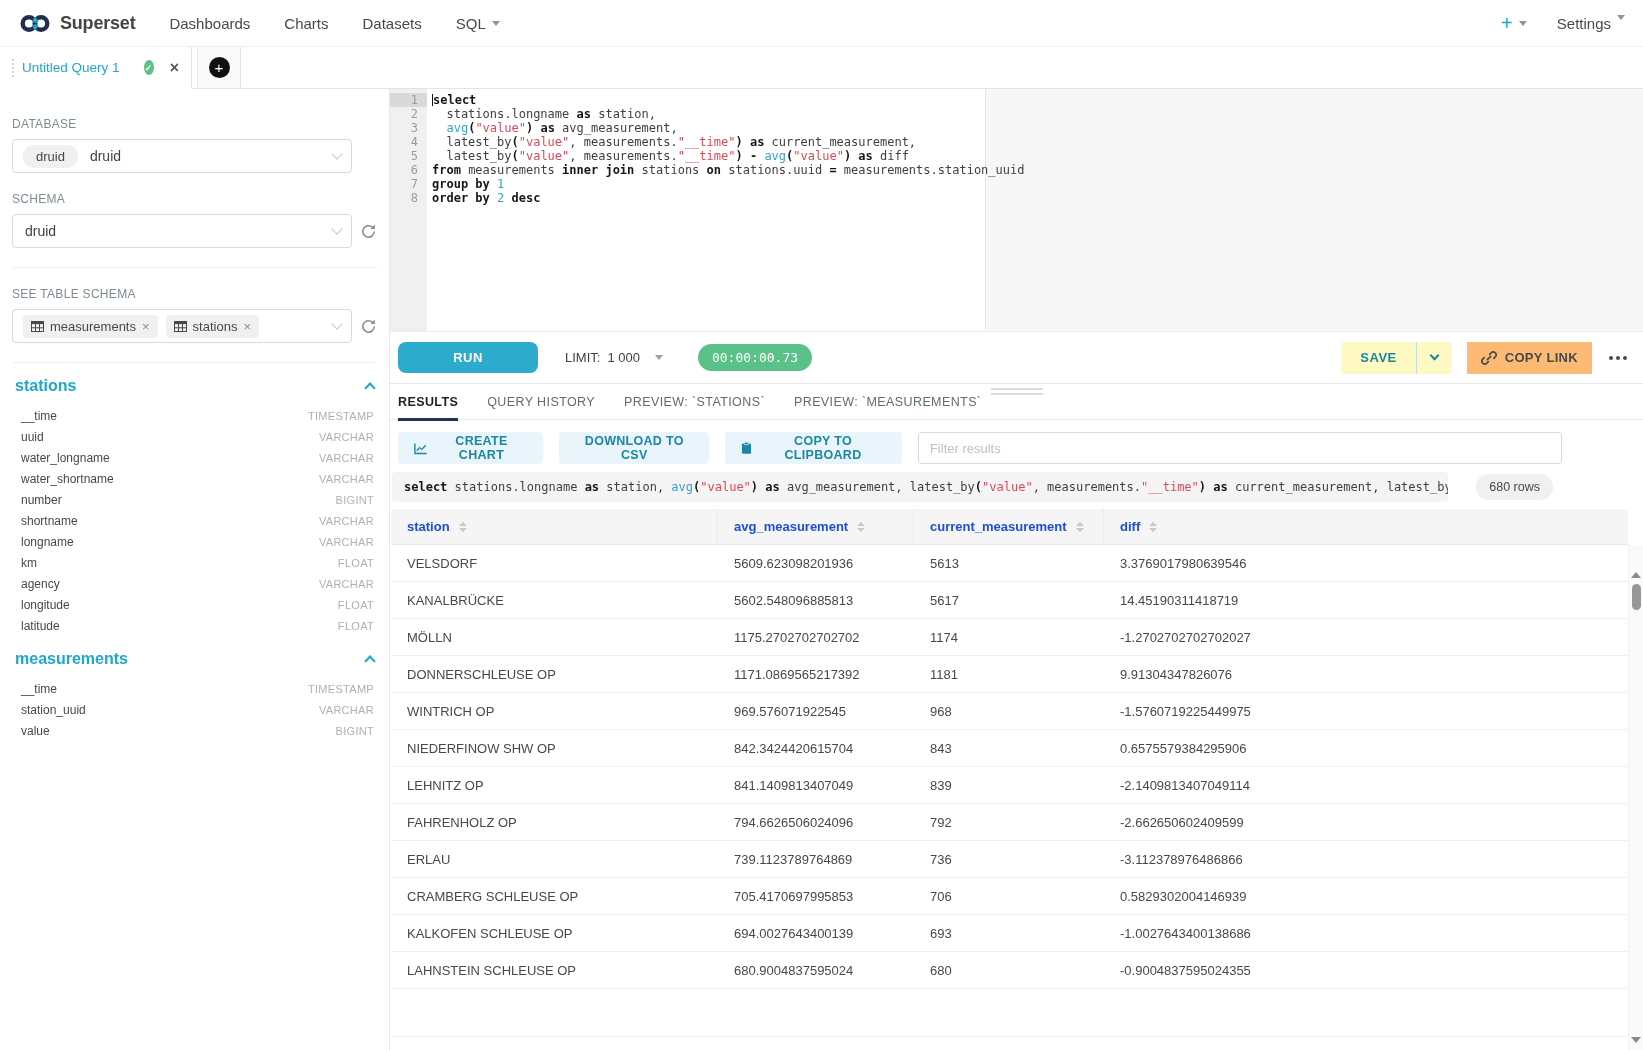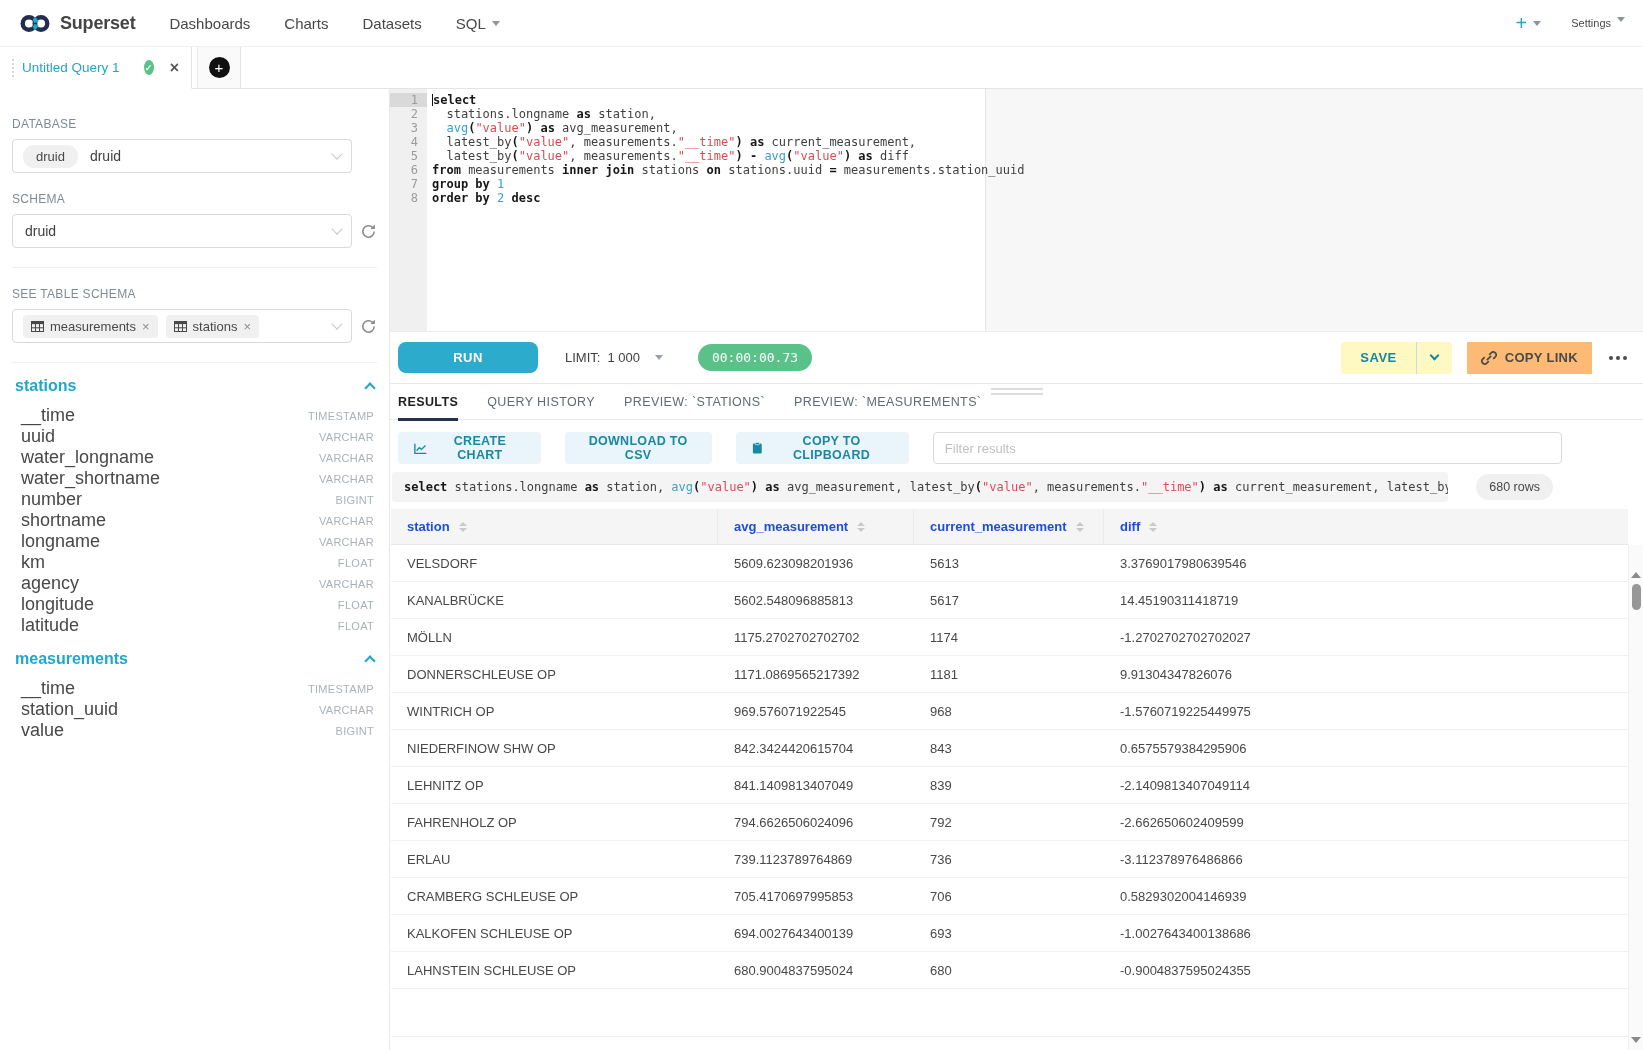--- a/index.html
+++ b/index.html
@@ -11,21 +11,21 @@
     border-bottom:1px solid #F0F0F0; background:#fff; }
   .brand { display:flex; align-items:center; gap:8px; cursor:pointer; }
   .brand-text { font-size:18px; font-weight:700; color:#444; letter-spacing:-0.2px; }
   .nav-items { display:flex; align-items:center; }
   .nav-items .nav-item { margin-left:34px; font-size:15px; color:#484848; text-decoration:none;
     display:inline-flex; align-items:center; cursor:pointer; }
   .caret { width:0; height:0; border-left:4px solid transparent; border-right:4px solid transparent;
     border-top:5px solid #8B959B; display:inline-block; margin-left:6px; }
   .nav-right { margin-left:auto; display:flex; align-items:center; gap:30px; }
   .plus-link { color:#20A7C9; font-size:20px; display:flex; align-items:center; cursor:pointer; }
-  .settings-link { font-size:11px; display:flex; cursor:pointer; }
+  .settings-link { font-size:15px; display:flex; cursor:pointer; }
 
   
   .tabstrip { height:42px; display:flex; align-items:stretch; border-bottom:1px solid #E4E4E4; background:#fff; }
   .tab-active { width:192px; display:flex; align-items:center; padding:0 12px; background:#fff;
     border-right:1px solid #E4E4E4; margin-bottom:-1px; border-bottom:1px solid #fff; }
   .grip { display:flex; flex-direction:column; gap:2px; margin-right:8px; }
   .grip i { width:2px; height:2px; border-radius:50%; background:#C2C7CB; }
   .tab-label { color:#20A7C9; font-size:13.5px; margin-right:24px; white-space:nowrap; }
   .check-circle { width:15px; height:15px; border-radius:50%; background:#5AC189; color:#fff;
     font-size:9px; font-weight:700; display:flex; align-items:center; justify-content:center; }
@@ -57,21 +57,21 @@
   .divider { border-top:1px solid #F0F0F0; margin-top:19px; }
   .tpill { display:flex; align-items:center; gap:6px; background:#F0F0F0; border-radius:4px;
     padding:4px 8px; font-size:13px; margin-right:8px; white-space:nowrap; }
   .tpill .x { color:#8C8C8C; font-size:13px; cursor:pointer; line-height:1; }
   .table-section { margin-top:14px; }
   .tbl-head { display:flex; align-items:center; justify-content:space-between; color:#20A7C9;
     font-size:16px; font-weight:700; padding:0 3px; margin-bottom:10px; cursor:pointer; }
   .chev-up { width:8px; height:8px; border-right:2px solid #20A7C9; border-bottom:2px solid #20A7C9;
     transform:rotate(-135deg); display:inline-block; margin-top:4px; }
   .col-row { display:flex; justify-content:space-between; align-items:center; height:21px; padding:0 3px 0 9px; }
-  .col-name { font-size:18px; color:#484848; }
+  .col-name { font-size:12px; color:#484848; }
   .col-type { font-size:11px; color:#A9B2B8; letter-spacing:.3px; }
 
   
   .editor { height:243px; position:relative; font-family:"DejaVu Sans Mono", monospace; font-size:12px;
     line-height:14px; border-bottom:1px solid #ECECEC; overflow:hidden; }
   .pmargin { position:absolute; top:0; left:595px; right:0; height:100%; background:#F7F7F7; border-left:1px solid #E6E6E6; }
   .gutter-bg { position:absolute; top:0; left:0; width:37px; height:100%; background:#F0F0F0; }
   .ed-lines { position:relative; padding-top:4px; }
   .ed-line { display:flex; }
   .ed-num { width:37px; min-width:37px; text-align:right; padding-right:9px; color:#9B9B9B; }
@@ -109,21 +109,21 @@
   .southpane { flex:1; position:relative; }
   .drag-handle { position:absolute; top:4px; left:50%; transform:translateX(-50%);
     display:flex; flex-direction:column; gap:3px; cursor:row-resize; }
   .drag-handle i { width:52px; height:2px; background:#DCDCDC; }
   .stabs { display:flex; gap:29px; padding:0 8px; height:36px; align-items:center;
     border-bottom:1px solid #E8E8E8; font-size:12.5px; letter-spacing:.4px; color:#5F6B72; }
   .stab { height:36px; display:flex; align-items:center; position:relative; cursor:pointer; white-space:nowrap; }
   .stab.active { color:#1F1F1F; font-weight:700; }
   .stab.active::after { content:""; position:absolute; left:0; right:0; bottom:-1px; height:3px; background:#22324F; }
 
-  .actions { display:flex; align-items:flex-end; margin:12px 8px 0 8px;gap:8px; }
+  .actions { display:flex; align-items:flex-end; margin:12px 8px 0 8px; }
   .act-btn { height:32px; background:#E9F5FA; border:none; border-radius:4px; color:#1A87A3; font-weight:700;
     font-size:12.5px; letter-spacing:.3px; display:flex; align-items:center; gap:8px; padding:0 16px;
     margin-right:16px; cursor:pointer; font-family:inherit; }
   .filter-input { margin-left:auto; margin-right:73px; width:704px; height:32px; border:1px solid #D9D9D9;
     border-radius:4px; padding:0 11px; font-size:13px; color:#484848; font-family:inherit; outline:none; }
   .filter-input::placeholder { color:#BFBFBF; }
 
   .preview-row { display:flex; align-items:center; gap:28px; margin:8px 90px 0 2px; }
   .sql-preview { flex:1; background:#F4F4F4; border-radius:4px; height:30px; line-height:30px; padding:0 12px;
     font-family:"DejaVu Sans Mono", monospace; font-size:12px; white-space:pre; overflow:hidden; min-width:0; }

